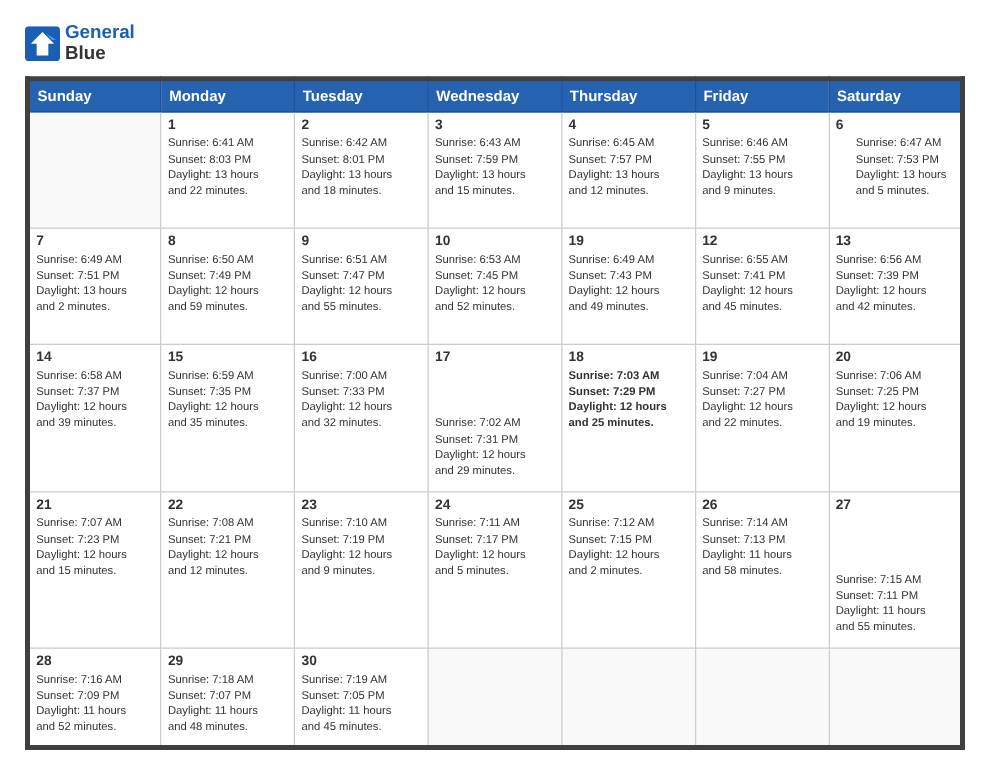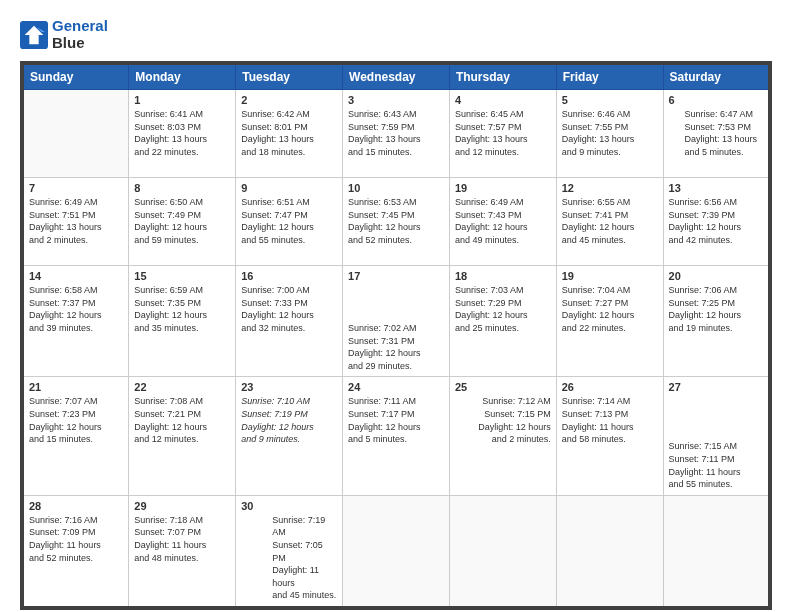--- a/index.html
+++ b/index.html
@@ -251,21 +251,21 @@
           </td>
           <td>
             <span class="day-num">17</span>
             <div class="cell-text" style="white-space: pre-line; margin-top: 40px;">Sunrise: 7:02 AM
 Sunset: 7:31 PM
 Daylight: 12 hours
 and 29 minutes.</div>
           </td>
           <td>
             <span class="day-num">18</span>
-            <div class="cell-text" style="white-space: pre-line;">Sunrise: 7:03 AM
+            <div class="cell-text" style="white-space: pre-line; font-weight: bold;">Sunrise: 7:03 AM
 Sunset: 7:29 PM
 Daylight: 12 hours
 and 25 minutes.</div>
           </td>
           <td>
             <span class="day-num">19</span>
             <div class="cell-text" style="white-space: pre-line;">Sunrise: 7:04 AM
 Sunset: 7:27 PM
 Daylight: 12 hours
 and 22 minutes.</div>
@@ -288,35 +288,35 @@
           </td>
           <td>
             <span class="day-num">22</span>
             <div class="cell-text" style="white-space: pre-line;">Sunrise: 7:08 AM
 Sunset: 7:21 PM
 Daylight: 12 hours
 and 12 minutes.</div>
           </td>
           <td>
             <span class="day-num">23</span>
-            <div class="cell-text" style="white-space: pre-line; font-style: italic;">Sunrise: 7:10 AM
+            <div class="cell-text" style="white-space: pre-line;">Sunrise: 7:10 AM
 Sunset: 7:19 PM
 Daylight: 12 hours
 and 9 minutes.</div>
           </td>
           <td>
             <span class="day-num">24</span>
             <div class="cell-text" style="white-space: pre-line;">Sunrise: 7:11 AM
 Sunset: 7:17 PM
 Daylight: 12 hours
 and 5 minutes.</div>
           </td>
           <td>
             <span class="day-num">25</span>
-            <div class="cell-text" style="white-space: pre-line; text-align: right;">Sunrise: 7:12 AM
+            <div class="cell-text" style="white-space: pre-line;">Sunrise: 7:12 AM
 Sunset: 7:15 PM
 Daylight: 12 hours
 and 2 minutes.</div>
           </td>
           <td>
             <span class="day-num">26</span>
             <div class="cell-text" style="white-space: pre-line;">Sunrise: 7:14 AM
 Sunset: 7:13 PM
 Daylight: 11 hours
 and 58 minutes.</div>
@@ -339,21 +339,21 @@
           </td>
           <td>
             <span class="day-num">29</span>
             <div class="cell-text" style="white-space: pre-line;">Sunrise: 7:18 AM
 Sunset: 7:07 PM
 Daylight: 11 hours
 and 48 minutes.</div>
           </td>
           <td>
             <span class="day-num">30</span>
-            <div class="cell-text" style="white-space: pre-line; margin-left: 31px;">Sunrise: 7:19 AM
+            <div class="cell-text" style="white-space: pre-line;">Sunrise: 7:19 AM
 Sunset: 7:05 PM
 Daylight: 11 hours
 and 45 minutes.</div>
           </td>
           <td class="empty"></td>
           <td class="empty"></td>
           <td class="empty"></td>
           <td class="empty"></td>
         </tr>
       </tbody>

